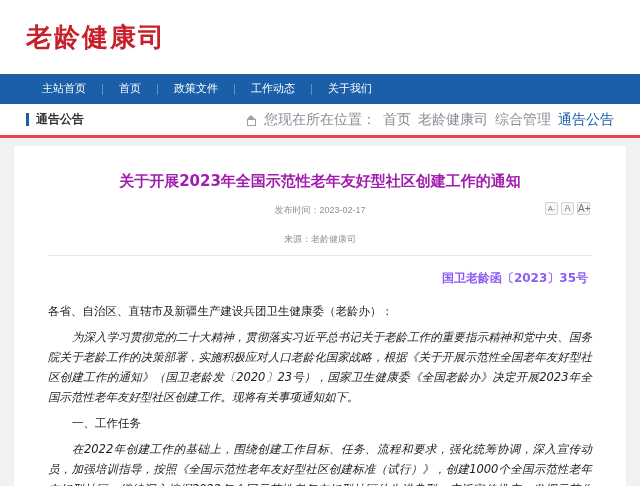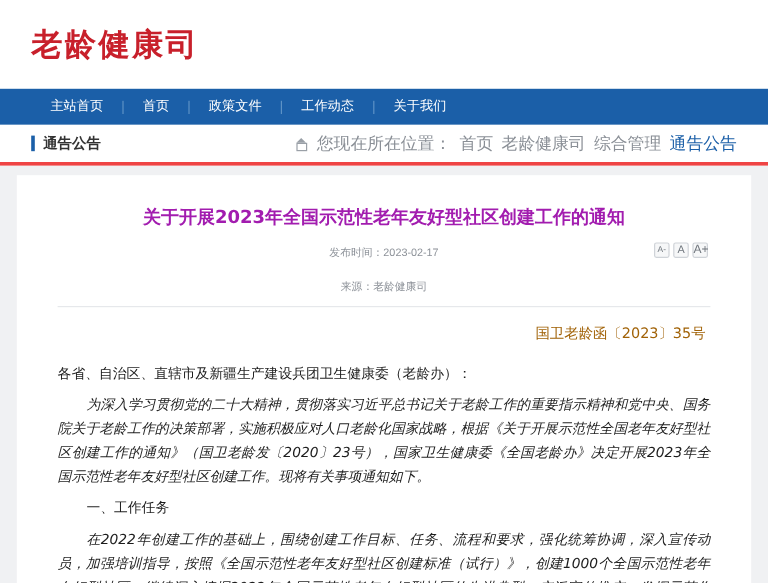--- a/index.html
+++ b/index.html
@@ -40,20 +40,21 @@
     align-items: center;
     padding-left: 26px;
   }
   .nav-item {
     color: #ffffff;
     font-size: 11px;
     padding: 0 16px;
     line-height: 30px;
     white-space: nowrap;
     position: relative;
+    font-family: Liberation Mono, monospace;
   }
   .nav-sep {
     width: 1px;
     height: 11px;
     background: #5d92c6;
   }
 
   
   .crumbbar {
     background: #ffffff;
@@ -150,22 +151,22 @@
   .font-btn.mid { font-size: 9px; }
   .font-btn.big { font-size: 10px; }
   .divider {
     height: 1px;
     background: #e6e8eb;
     margin: 0 0 14px 0;
   }
   .docnum {
     text-align: right;
     font-size: 12px;
-    font-weight: normal;
-    color: #a16207;
+    font-weight: bold;
+    color: #8b5cf6;
     padding-right: 4px;
     padding-bottom: 14px;
     font-family: "DejaVu Sans", "Liberation Sans", sans-serif;
   }
   .body-text p {
     margin: 0 0 6px 0;
     font-size: 11.5px;
     line-height: 20px;
     color: #1d1d1d;
     text-align: justify;

